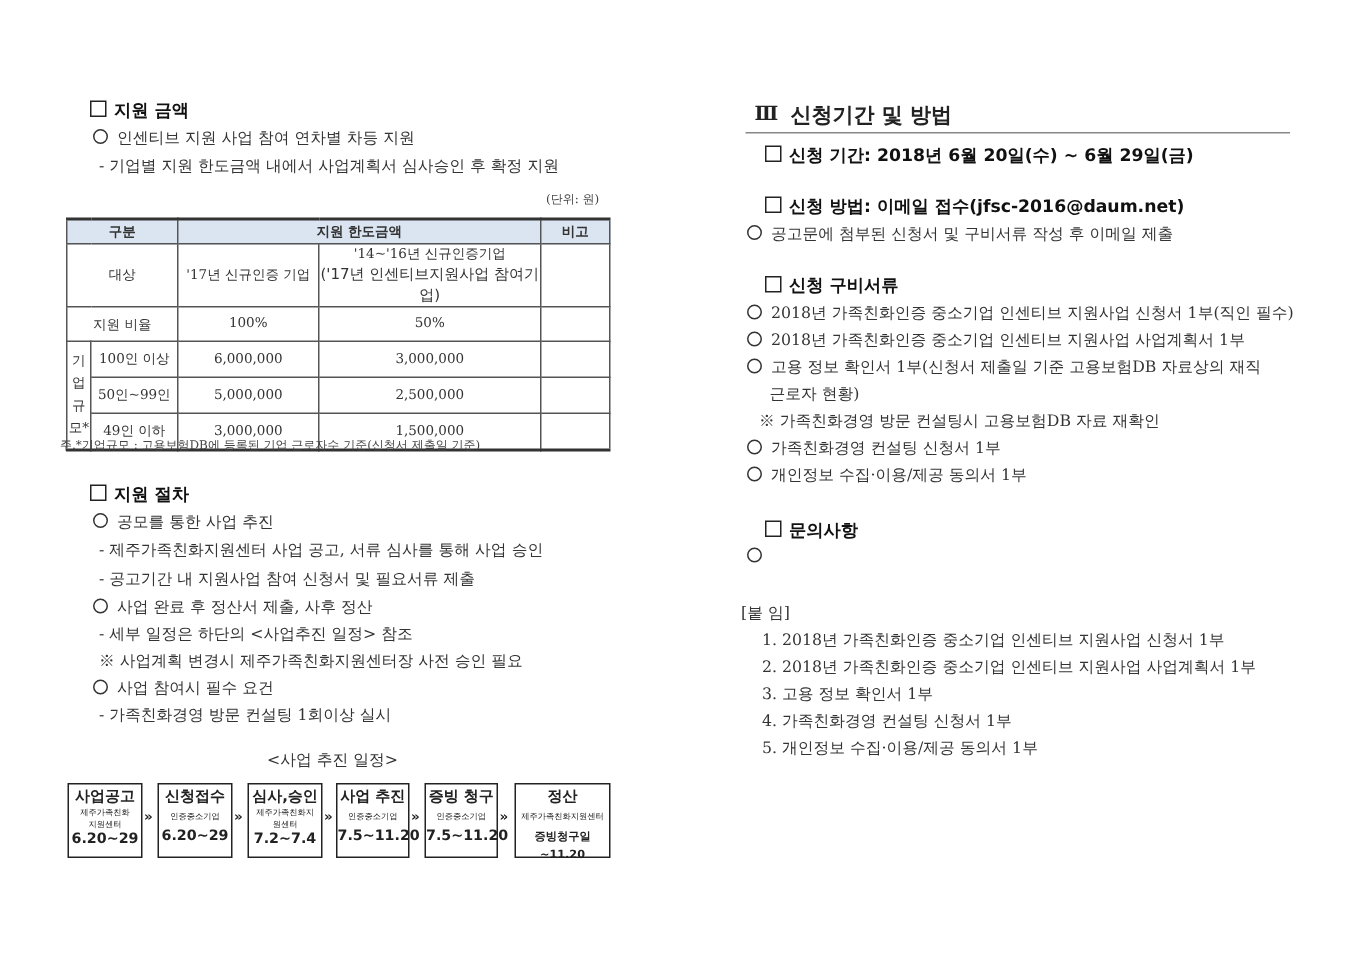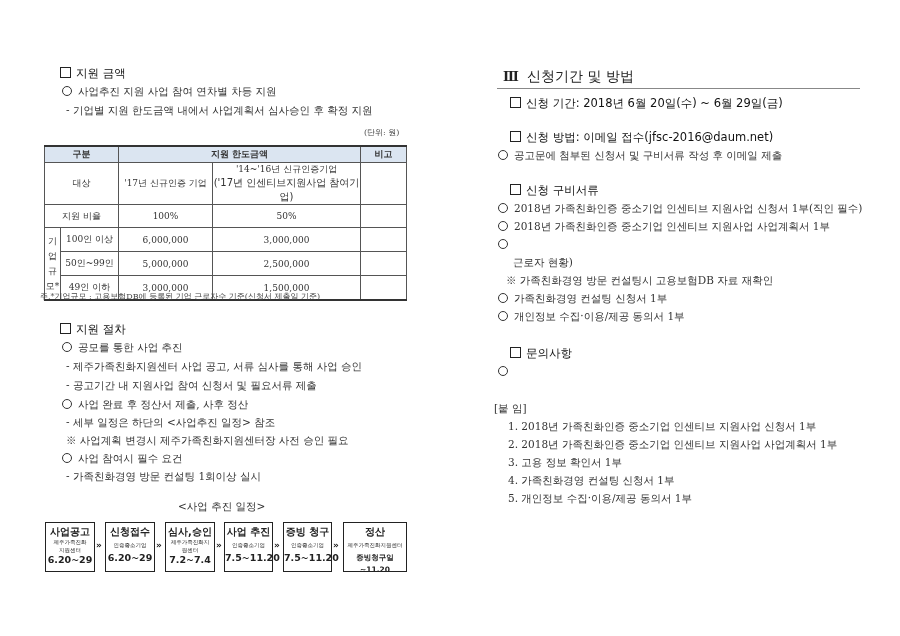--- a/index.html
+++ b/index.html
@@ -1,51 +1,51 @@
 <!DOCTYPE html>
 <html><head>
 <meta charset="utf-8">
 <style>
   html, body { margin:0; padding:0; background:#ffffff; }
   body { width:900px; height:636px; position:relative; overflow:hidden;
          font-family:"DejaVu Serif", "Liberation Serif", serif; color:#222; }
   .abs { position:absolute; white-space:nowrap; }
-  .h-sq { font-family:"DejaVu Sans", "Liberation Sans", sans-serif; font-weight:normal; font-size:11.5px; color:#111;padding-left:16px; }
+  .h-sq { font-family:"DejaVu Sans", "Liberation Sans", sans-serif; font-weight:bold; font-size:11.5px; color:#111;padding-left:16px; }
   .t { font-size:10.5px; color:#333; }
   .t-sm { font-size:8px; color:#444; }
   .sq { display:inline-block; width:9px; height:9px; border:1px solid #222; margin-right:5px; vertical-align:-1px; }
   .circ { display:inline-block; width:8px; height:8px; border:1px solid #333; border-radius:50%; margin-right:6px; vertical-align:-1px; }
 
   table.amt { position:absolute; left:44px; top:145px; width:362px; border-collapse:collapse;
               font-size:9px; color:#333; table-layout:fixed; }
   table.amt td, table.amt th { border:1px solid #555; text-align:center; padding:0; font-weight:normal; }
   table.amt th { background:#dbe5f1; font-family:"DejaVu Sans", sans-serif; font-weight:bold; font-size:9px; height:15px; }
   table.amt tr.r-target td { height:28px; }
   table.amt tr.r-ratio td { height:22px; }
   table.amt tr.r-size td { height:23px; }
   table.amt { border-top:2px solid #333; border-bottom:2px solid #333; }
 
   .sec-title { position:absolute; left:497px; top:66px; width:363px; height:22px; border-bottom:1px solid #888; }
   .sec-roman { position:absolute; left:6px; top:3px; font-family:"DejaVu Serif", serif; font-weight:bold; font-size:13px; }
-  .sec-text { position:absolute; left:30px; top:2px; font-family:"DejaVu Sans", sans-serif; font-weight:normal; font-size:14px; }
+  .sec-text { position:absolute; left:30px; top:2px; font-family:"DejaVu Sans", sans-serif; font-weight:bold; font-size:14px; }
 
   .flow-box { position:absolute; top:522px; height:48px; border:1.5px solid #222; text-align:center; background:#fff; }
   .flow-box .ft { font-family:"DejaVu Sans", sans-serif; font-weight:bold; font-size:10px; line-height:13px; margin-top:2px; }
   .flow-box .fs { font-family:"DejaVu Sans", sans-serif; font-size:5.5px; line-height:8px; }
   .flow-box .fd { font-family:"DejaVu Sans", sans-serif; font-weight:bold; font-size:9.5px; line-height:12px; }
   .flow-arrow { position:absolute; top:540px; font-family:"DejaVu Sans", sans-serif; font-weight:bold; font-size:9px; }
 </style>
 </head>
 <body>
 
 <div class="abs h-sq" style="left:44px; top:66px;">
   <span class="sq"></span><span>지원 금액</span>
 </div>
 <div class="abs t" style="left:62px; top:85px;">
-  <span class="circ"></span><span>사업추진 지원 사업 참여 연차별 차등 지원</span>
+  <span class="circ"></span><span>인센티브 지원 사업 참여 연차별 차등 지원</span>
 </div>
 <div class="abs t" style="left:66px; top:104px;">- 기업별 지원 한도금액 내에서 사업계획서 심사승인 후 확정 지원</div>
 <div class="abs t-sm" style="left:364px; top:127px;">(단위: 원)</div>
 
 <table class="amt">
   <colgroup>
     <col style="width:16px">
       <col style="width:58px">
       <col style="width:94px">
       <col style="width:148px">
@@ -164,21 +164,21 @@
 </div>
 <div class="abs t" style="left:498px; top:149px;">
   <span class="circ"></span><span>공고문에 첨부된 신청서 및 구비서류 작성 후 이메일 제출</span>
 </div>
 
 <div class="abs h-sq" style="left:494px; top:183px;">
   <span class="sq"></span><span>신청 구비서류</span>
 </div>
 <div class="abs t" style="left:498px; top:202px;"><span class="circ"></span><span>2018년 가족친화인증 중소기업 인센티브 지원사업 신청서 1부(직인 필수)</span></div>
 <div class="abs t" style="left:498px; top:220px;"><span class="circ"></span><span>2018년 가족친화인증 중소기업 인센티브 지원사업 사업계획서 1부</span></div>
-<div class="abs t" style="left:498px; top:238px;"><span class="circ"></span></div>
+<div class="abs t" style="left:498px; top:238px;"><span class="circ"></span><span>고용 정보 확인서 1부(신청서 제출일 기준 고용보험DB 자료상의 재직</span></div>
 <div class="abs t" style="left:513px; top:256px;">근로자 현황)</div>
 <div class="abs t" style="left:506px; top:274px;">※ 가족친화경영 방문 컨설팅시 고용보험DB 자료 재확인</div>
 <div class="abs t" style="left:498px; top:292px;"><span class="circ"></span><span>가족친화경영 컨설팅 신청서 1부</span></div>
 <div class="abs t" style="left:498px; top:310px;"><span class="circ"></span><span>개인정보 수집·이용/제공 동의서 1부</span></div>
 
 <div class="abs h-sq" style="left:494px; top:346px;">
   <span class="sq"></span><span>문의사항</span>
 </div>
 <div class="abs t" style="left:498px; top:365px;">
   <span class="circ"></span>

